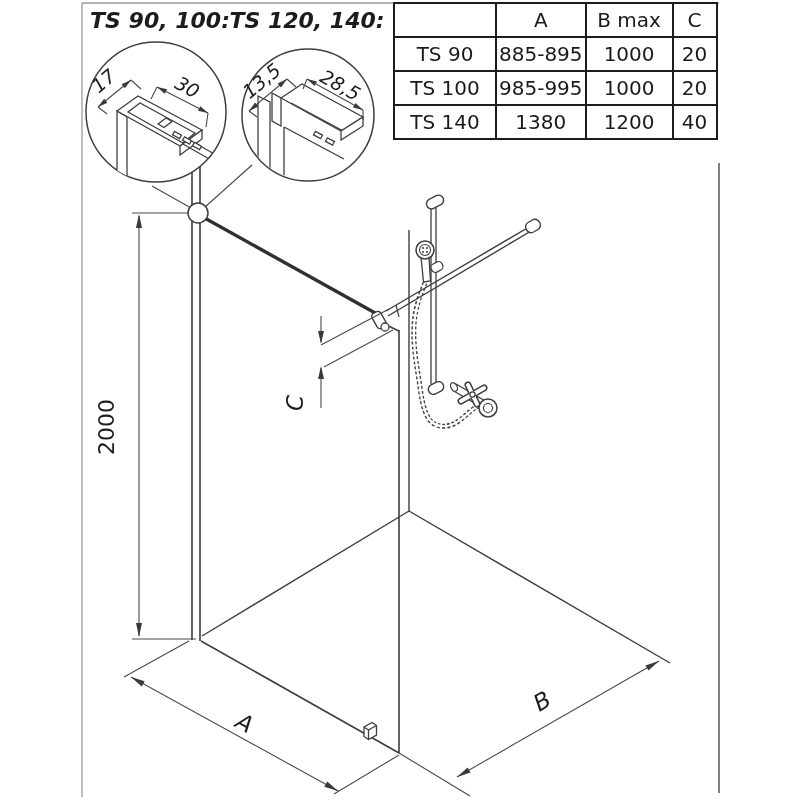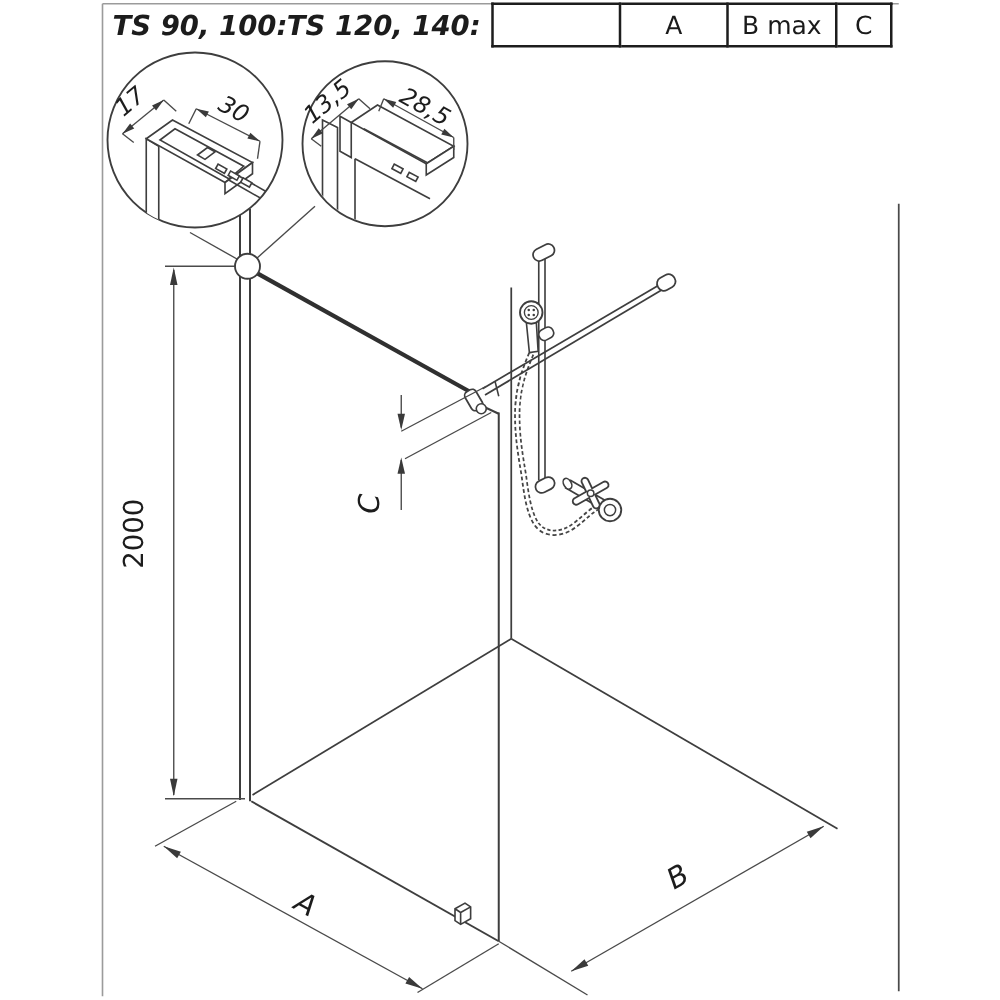--- a/index.html
+++ b/index.html
@@ -223,16 +223,34 @@
         <col style="width:87px">
         <col style="width:44px">
       </colgroup>
   <tbody>
         <tr>
     <th></th>
     <th>A</th>
     <th>B max</th>
     <th>C</th>
   </tr>
+  <tr>
+    <td>TS 90</td>
+    <td>885-895</td>
+    <td>1000</td>
+    <td>20</td>
+  </tr>
+  <tr>
+    <td>TS 100</td>
+    <td>985-995</td>
+    <td>1000</td>
+    <td>20</td>
+  </tr>
+  <tr>
+    <td>TS 140</td>
+    <td>1380</td>
+    <td>1200</td>
+    <td>40</td>
+  </tr>
 </tbody>
     </table>
 
 </div>
 
 </body></html>

